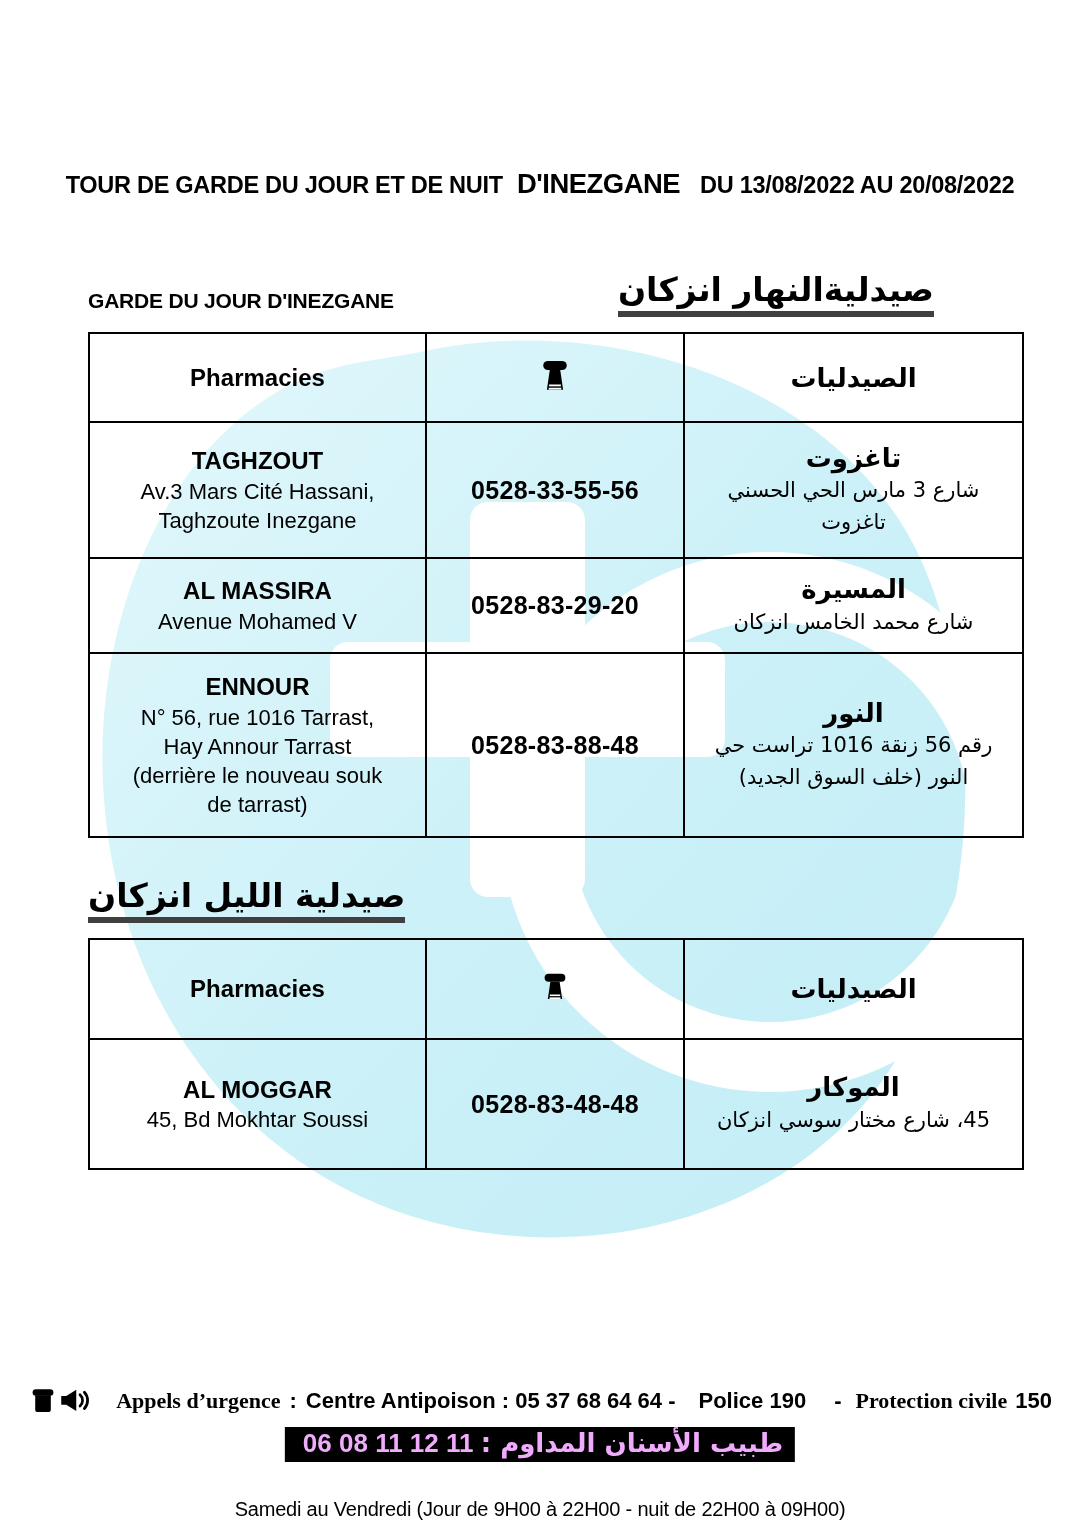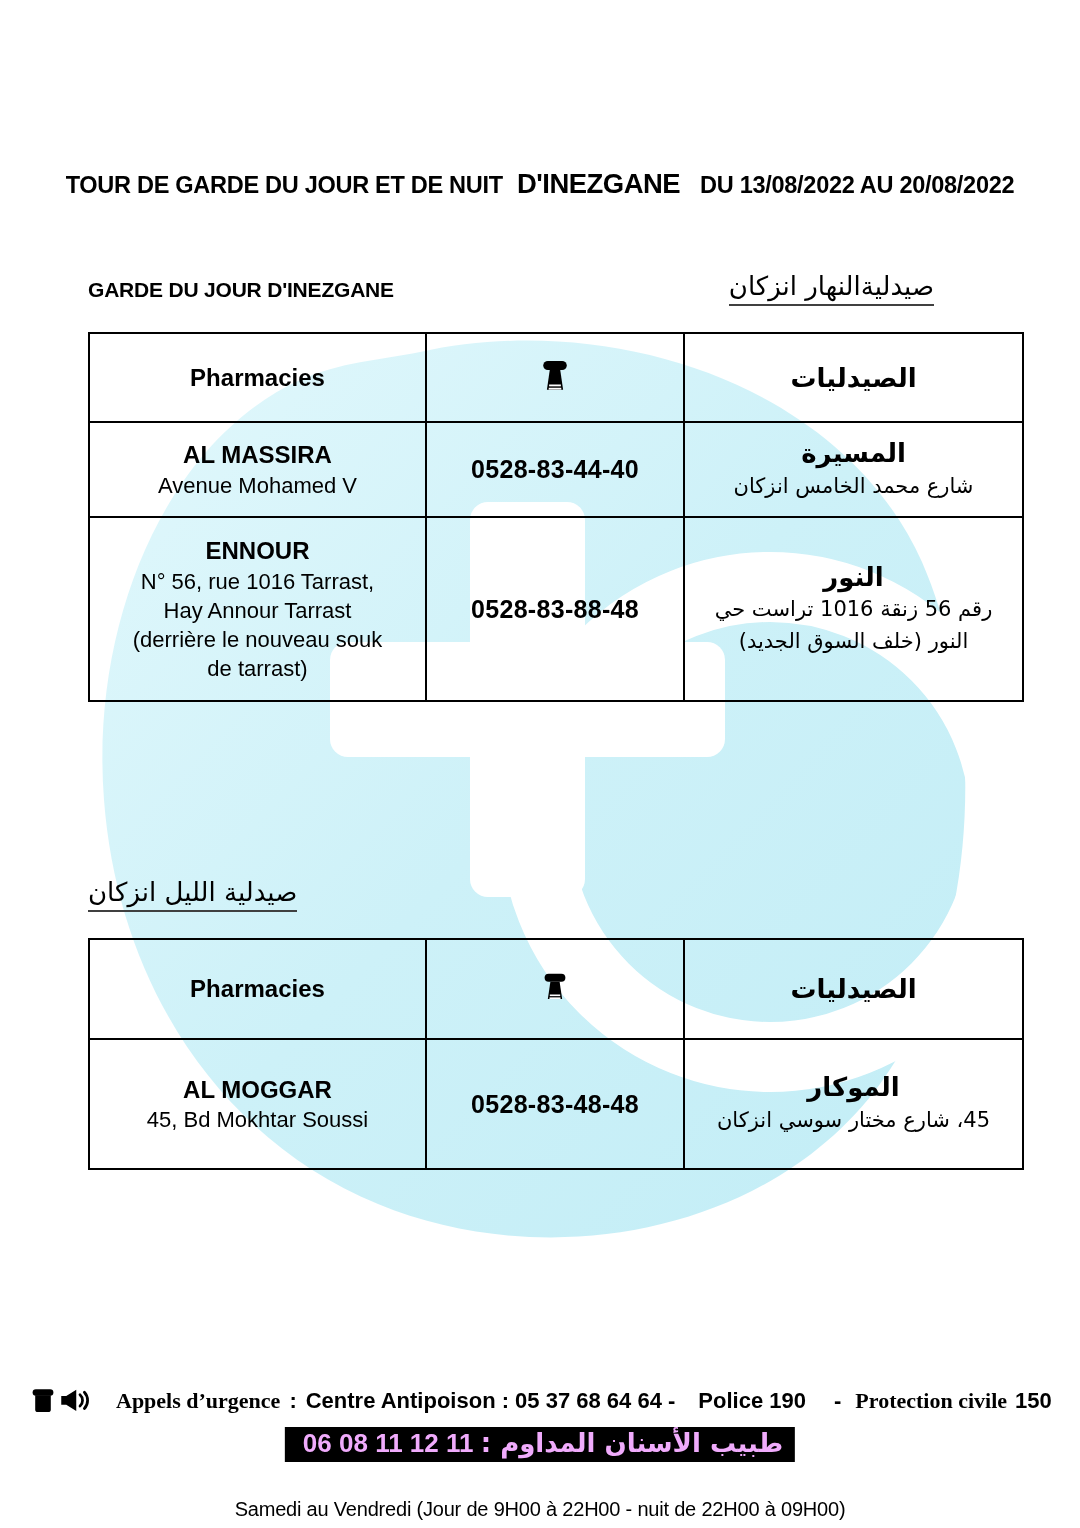--- a/index.html
+++ b/index.html
@@ -27,22 +27,22 @@
   .doc-title .city { font-size:28px; letter-spacing:-0.5px; margin:0 8px; }
   .doc-title .dates { margin-left:6px; }
 
   .section-head { position:absolute; left:88px; width:934px; display:flex; justify-content:space-between; align-items:flex-end;gap:24px; }
   .section-head.day { top:272px; }
   .section-head.night { top:878px; }
   .head-fr { font-weight:bold; font-size:21px; letter-spacing:-0.2px; padding-bottom:4px; }
   .head-fr.underlined { border-bottom:3px solid #000; }
   .head-ar {
     font-family:"DejaVu Sans", sans-serif; direction:rtl;
-    font-weight:normal; font-size:26px; line-height:1.1;
-    border-bottom:2px solid #404040; padding-bottom:3px;
+    font-weight:bold; font-size:33px; line-height:1.1;
+    border-bottom:6px solid #404040; padding-bottom:3px;
     margin-right:88px;
   }
 
   table.garde { position:absolute; left:88px; width:934px; border-collapse:collapse; table-layout:fixed; background:transparent;padding-left:20px; }
   table.day-table { top:332px; }
   table.night-table { top:938px; }
   col.c1 { width:337px; } col.c2 { width:258px; } col.c3 { width:339px; }
   table.garde td { border:2px solid #000; text-align:center; vertical-align:middle; padding:3px 6px; background:transparent; }
 
   .col-head { font-weight:bold; font-size:24px; }
@@ -54,21 +54,21 @@
   .ar-cell { font-family:"DejaVu Sans", sans-serif; direction:rtl; }
   .ar-name { font-weight:bold; font-size:26px; line-height:1.3; }
   .ar-addr { font-size:21px; line-height:1.5; }
 
   .phone-icon-svg { display:inline-block; }
 
   
   .emergency {
     position:absolute; top:1388px; left:30px; width:1022px;
     display:flex; align-items:center; white-space:nowrap;
-    font-size:22px; font-weight:bold;
+    font-size:22px; font-weight:bold;justify-content:center;
   }
   .emergency .icons { display:flex; align-items:center; gap:4px; margin-right:26px; }
   .serif { font-family:"Liberation Serif", serif; }
   .emergency .seg { margin-right:9px; }
   .emergency .wide { margin:0 14px; }
 
   .dentist-bar {
     position:absolute; top:1427px; left:50%; transform:translateX(-50%);
     background:#000; color:#f0abfc;
     direction:rtl; white-space:nowrap;
@@ -132,26 +132,39 @@
         <td>
           <svg class="phone-icon-svg" width="32" height="34" viewBox="0 0 24 26">
             <rect x="3" y="1.5" width="18" height="7" rx="3.5" fill="#000"></rect>
             <path d="M8 8.5 h8 l2.2 15 h-12.4 z" fill="#000"></path>
             <rect x="7.5" y="19.5" width="9" height="1.4" fill="#fff"></rect>
             <rect x="7.2" y="22" width="9.6" height="1.4" fill="#fff"></rect>
           </svg>
         </td>
         <td class="col-head-ar">الصيدليات</td>
       </tr>
+      <tr style="height:136px;">
+        <td>
+          <div class="fr-name">TAGHZOUT</div>
+          <div class="fr-addr">Av.3 Mars Cité Hassani,</div>
+          <div class="fr-addr">Taghzoute Inezgane</div>
+        </td>
+        <td class="phone">0528-33-55-56</td>
+        <td class="ar-cell">
+          <div class="ar-name">تاغزوت</div>
+          <div class="ar-addr">شارع 3 مارس الحي الحسني</div>
+          <div class="ar-addr">تاغزوت</div>
+        </td>
+      </tr>
       <tr style="height:95px;">
         <td>
           <div class="fr-name">AL MASSIRA</div>
           <div class="fr-addr">Avenue Mohamed V</div>
         </td>
-        <td class="phone">0528-83-44-40</td>
+        <td class="phone">0528-83-29-20</td>
         <td class="ar-cell">
           <div class="ar-name">المسيرة</div>
           <div class="ar-addr">شارع محمد الخامس انزكان</div>
         </td>
       </tr>
       <tr style="height:184px;">
         <td>
           <div class="fr-name">ENNOUR</div>
           <div class="fr-addr">N° 56, rue 1016 Tarrast,</div>
           <div class="fr-addr">Hay Annour Tarrast</div>

